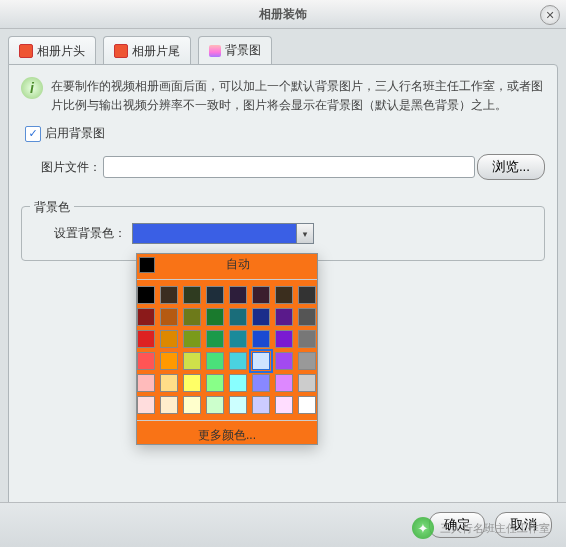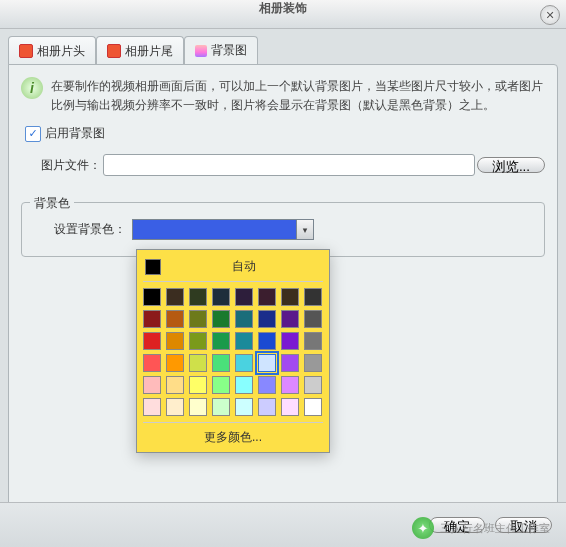--- a/index.html
+++ b/index.html
@@ -1,42 +1,42 @@
 <!DOCTYPE html>
 <html><head>
 <meta charset="utf-8">
 <style>
 body{margin:0;font-family:"Microsoft YaHei",sans-serif;font-size:12px;background:#dcdfe0;color:#333}
 .window{width:566px;height:547px;background:#dce1e3;position:relative;overflow:hidden}
-.titlebar{height:28px;background:linear-gradient(#f5f5f5,#d8dde0);display:flex;justify-content:center;position:relative;border-bottom:1px solid #b8bcbf}
+.titlebar{height:28px;background:linear-gradient(#f5f5f5,#d8dde0);display:flex;align-items:center;justify-content:center;position:relative;border-bottom:1px solid #b8bcbf}
 .titlebar .title{font-weight:bold;color:#555}
 .close-btn{position:absolute;right:6px;top:5px;width:18px;height:18px;border-radius:50%;background:radial-gradient(#fafafa,#d0d3d5);border:1px solid #999;display:flex;align-items:center;justify-content:center;cursor:pointer;color:#555;font-size:11px;line-height:1}
 .tabs{display:flex;padding:6px 8px 0 8px;background:#dce1e3}
-.tab{padding:5px 10px;border:1px solid #aeb5b9;border-bottom:none;border-radius:4px 4px 0 0;background:linear-gradient(#f7f9fa,#e7ecee);margin-right:0;display:flex;align-items:center;gap:4px;cursor:pointer;position:relative;top:1px}
+.tab{padding:5px 10px;border:1px solid #aeb5b9;border-bottom:none;border-radius:4px 4px 0 0;background:linear-gradient(#f7f9fa,#e7ecee);margin-right:7px;display:flex;align-items:center;gap:4px;cursor:pointer;position:relative;top:1px}
 .tab.active{background:#ecf0f1;border-bottom:1px solid #ecf0f1}
 .tab .ic{width:12px;height:12px;display:inline-block}
 .ic-red{background:#e53;border:1px solid #c33;border-radius:2px}
 .ic-blue{border:2px solid #3a6fd8;background:#fff}
 .ic-img{background:linear-gradient(#fbb,#f7d 60%,#a7f);border-radius:2px}
 .panel{margin:0 8px 8px 8px;border:1px solid #aeb5b9;border-radius:0 4px 4px 4px;background:#ecf0f1;padding:12px;height:436px;position:relative}
 .info-row{display:flex;gap:8px;margin-bottom:10px}
 .info-ic{width:22px;height:22px;border-radius:50%;background:radial-gradient(#e8ffe0,#9ad080);color:#4a8a2a;font-weight:bold;font-style:italic;display:flex;align-items:center;justify-content:center;font-size:14px;flex-shrink:0}
 .info-text{line-height:1.6;color:#444}
 .chk-row{display:flex;align-items:center;gap:4px;margin:8px 0 12px 4px}
 .chk{width:14px;height:14px;background:#fff;border:1px solid #5a8fd6;border-radius:2px;display:flex;align-items:center;justify-content:center;color:#2a6fd8;font-size:11px;cursor:pointer}
 .field-row{display:flex;align-items:center;gap:2px;margin-left:20px}
 .lbl{white-space:nowrap;color:#333}
 .txt{flex:1;height:20px;border:1px solid #9aa3a8;border-radius:3px;background:#fff;padding:0 4px}
-.btn{height:16px;padding:0 14px;border:1px solid #888;border-radius:11px;background:linear-gradient(#fdfdfd,#d6dadd);cursor:pointer}
+.btn{height:26px;padding:0 14px;border:1px solid #888;border-radius:11px;background:linear-gradient(#fdfdfd,#d6dadd);cursor:pointer}
 .fieldset{border:1px solid #b0b7ba;border-radius:4px;padding:16px 12px;margin-top:26px;position:relative}
 .fieldset .legend{position:absolute;top:-8px;left:8px;background:#ecf0f1;padding:0 4px;color:#333}
 .color-row{display:flex;align-items:center;gap:6px;margin-left:20px;position:relative}
 .color-sel{flex:0 0 180px;height:19px;border:1px solid #7a8690;background:#3a5fe5;position:relative;cursor:pointer}
 .color-sel .caret{position:absolute;right:0;top:0;width:16px;height:100%;background:linear-gradient(#f5f5f5,#d0d4d7);border-left:1px solid #7a8690;display:flex;align-items:center;justify-content:center;font-size:9px;color:#444}
-.popup{position:absolute;top:30px;left:0;width:180px;background:#fde047;border:1px solid #8a9296;box-shadow:0 4px 14px rgba(0,0,0,0.25);padding:6px}
+.popup{position:absolute;top:30px;left:0;width:180px;background:#f97316;border:1px solid #8a9296;box-shadow:0 4px 14px rgba(0,0,0,0.25);}
 .auto-row{display:flex;align-items:center;gap:6px;padding:2px 2px 6px 2px;border-bottom:1px solid #ccc;margin-bottom:6px;cursor:pointer}
 .swatch{width:14px;height:14px;border:1px solid #777}
 .auto-row .lbl2{flex:1;text-align:center}
 .grid{display:grid;grid-template-columns:repeat(8,1fr);gap:4px;margin-bottom:6px}
 .grid .cell{width:16px;height:16px;border:1px solid #888;cursor:pointer}
 .grid .cell.sel{outline:2px solid #2a6fd8;outline-offset:1px;background:#cfe4ff !important;border:1px solid #2a6fd8}
 .more{border-top:1px solid #ccc;text-align:center;padding-top:6px;cursor:pointer}
 .footer{position:absolute;bottom:0;left:0;right:0;height:44px;background:linear-gradient(#e4e8ea,#d5dadd);border-top:1px solid #b8bcbf;display:flex;align-items:center;justify-content:flex-end;padding:0 14px;gap:10px}
 .watermark{position:absolute;right:16px;bottom:8px;display:flex;align-items:center;gap:6px;color:#888;font-size:11px;opacity:.85;pointer-events:none}
 .wm-ic{width:22px;height:22px;border-radius:50%;background:radial-gradient(#6cde6c,#2aa52a);display:flex;align-items:center;justify-content:center;color:#fff;font-size:13px}
@@ -63,21 +63,21 @@
       </div>
     <div class="tab active">
         <span class="ic ic-img"></span>
         <span>背景图</span>
       </div>
   </div>
 
   <div class="panel">
     <div class="info-row">
       <div class="info-ic">i</div>
-      <div class="info-text">在要制作的视频相册画面后面，可以加上一个默认背景图片，当某些图片尺寸较小，或者图片比例与输出视频分辨率不一致时，图片将会显示在背景图（默认是黑色背景）之上。</div>
+      <div class="info-text">在要制作的视频相册画面后面，可以加上一个默认背景图片，三人行名班主任工作室，或者图片比例与输出视频分辨率不一致时，图片将会显示在背景图（默认是黑色背景）之上。</div>
     </div>
 
     <div class="chk-row">
       <div class="chk">✓</div>
       <span>启用背景图</span>
     </div>
 
     <div class="field-row">
       <span class="lbl">图片文件：</span>
       <input class="txt" value="" style="">

